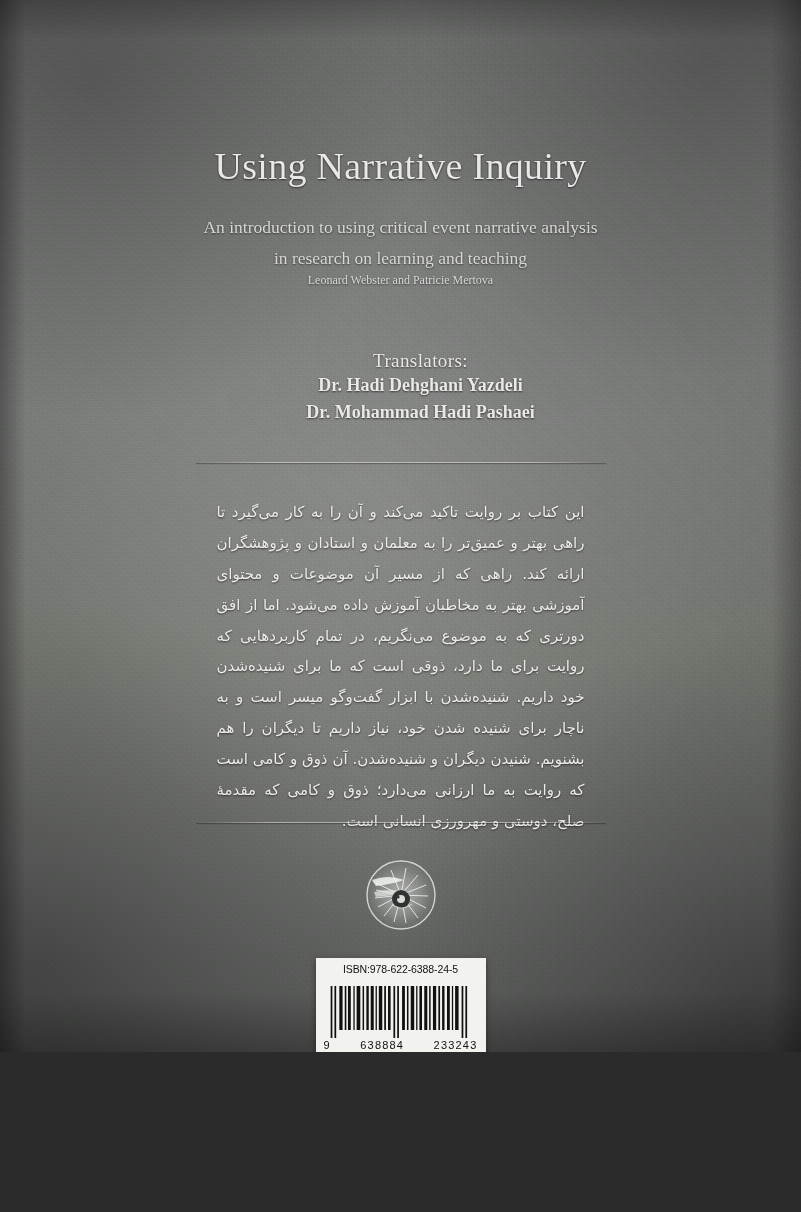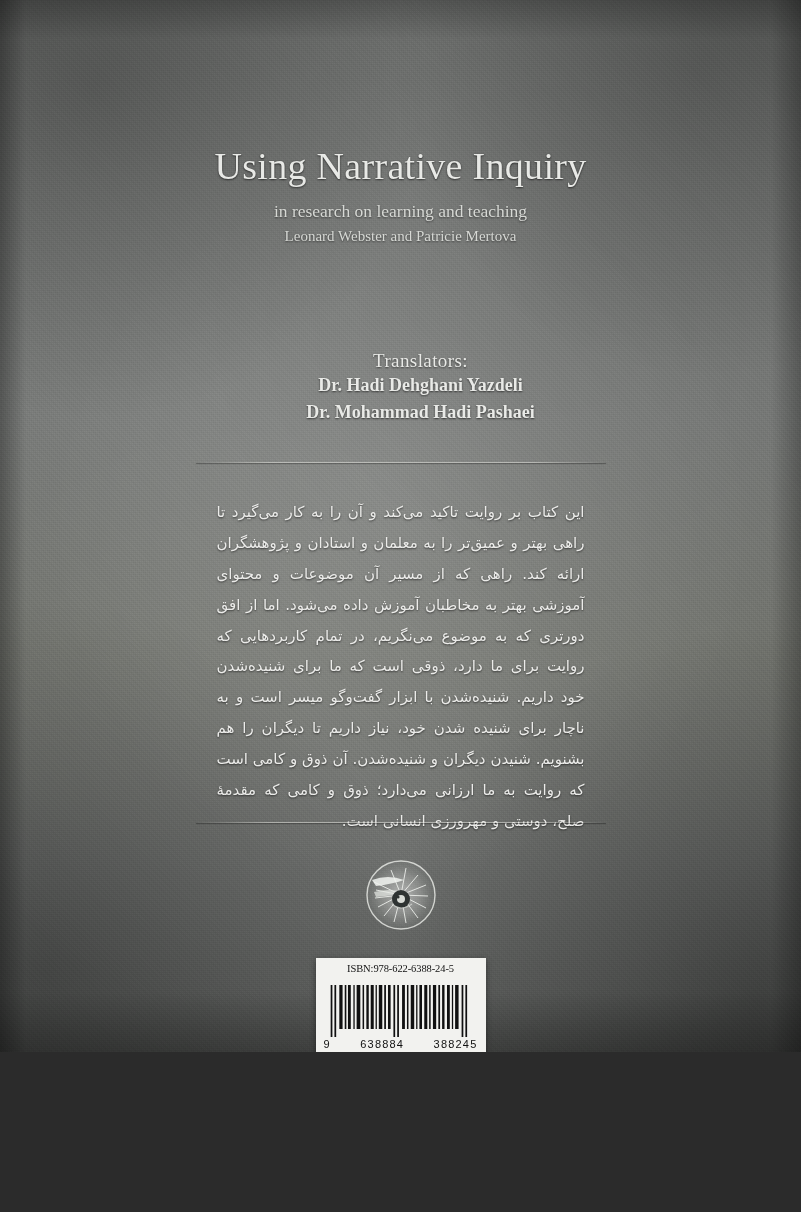--- a/index.html
+++ b/index.html
@@ -112,21 +112,21 @@
     color: #e8e9e6;
   }
   .subtitle {
     margin-top: 20px;
     font-size: 17.5px;
     line-height: 1.52;
     color: #d7d9d5;
     text-shadow: 0 1px 2px rgba(0,0,0,0.5);
   }
   .authors-en {
-    font-size: 15px;
+    font-size: 12px;
     line-height: 1.5;
     color: #d7d9d5;
     text-shadow: 0 1px 2px rgba(0,0,0,0.5);
   }
 
   .translators {
     position: absolute;
     top: 350px;
     left: 0;
     width: 100%;
@@ -191,21 +191,21 @@
     position: absolute;
     top: 958px;
     left: 50%;
     transform: translateX(-50%);
     width: 158px;
     background: #f2f2ef;
     padding: 5px 6px 4px 6px;
     box-shadow: 0 2px 6px rgba(0,0,0,0.45);
   }
   .isbn-text {
-    font-family: Liberation Serif, serif;
+    font-family: Liberation Sans, sans-serif;
     font-size: 10.5px;
     color: #111;
     text-align: center;
     letter-spacing: -0.1px;
     margin-bottom: 11px;
     white-space: nowrap;
   }
   .bars {
     height: 52px;
     width: 100%;
@@ -228,20 +228,21 @@
 <div id="cover">
   <div class="spine-shade"></div>
   <div class="right-shade"></div>
   <div class="top-shade"></div>
   <div class="bottom-shade"></div>
 
   <div class="content">
 
     <div class="en-block">
       <div class="title-line">Using Narrative Inquiry</div>
+      <div class="subtitle">An introduction to using critical event narrative analysis</div>
       <div class="subtitle" style="margin-top:4px">in research on learning and teaching</div>
       <div class="authors-en">Leonard Webster and Patricie Mertova</div>
     </div>
 
     <div class="translators">
       <div class="label">Translators:</div>
       <div class="name">Dr. Hadi Dehghani Yazdeli</div>
       <div class="name">Dr. Mohammad Hadi Pashaei</div>
     </div>
 
@@ -320,18 +321,18 @@
           <rect x="115.5" y="0" width="2.6" height="44"></rect>
           <rect x="120" y="0" width="1.2" height="44"></rect>
           <rect x="123" y="0" width="3.2" height="44"></rect>
           <rect x="129" y="0" width="1.6" height="52"></rect>
           <rect x="132.5" y="0" width="1.6" height="52"></rect>
         </g>
       </svg>
       <div class="bar-digits">
         <span>9</span>
         <span>638884</span>
-        <span>388245</span>
+        <span>233243</span>
       </div>
     </div>
 
   </div>
 </div>
 
 </body></html>

